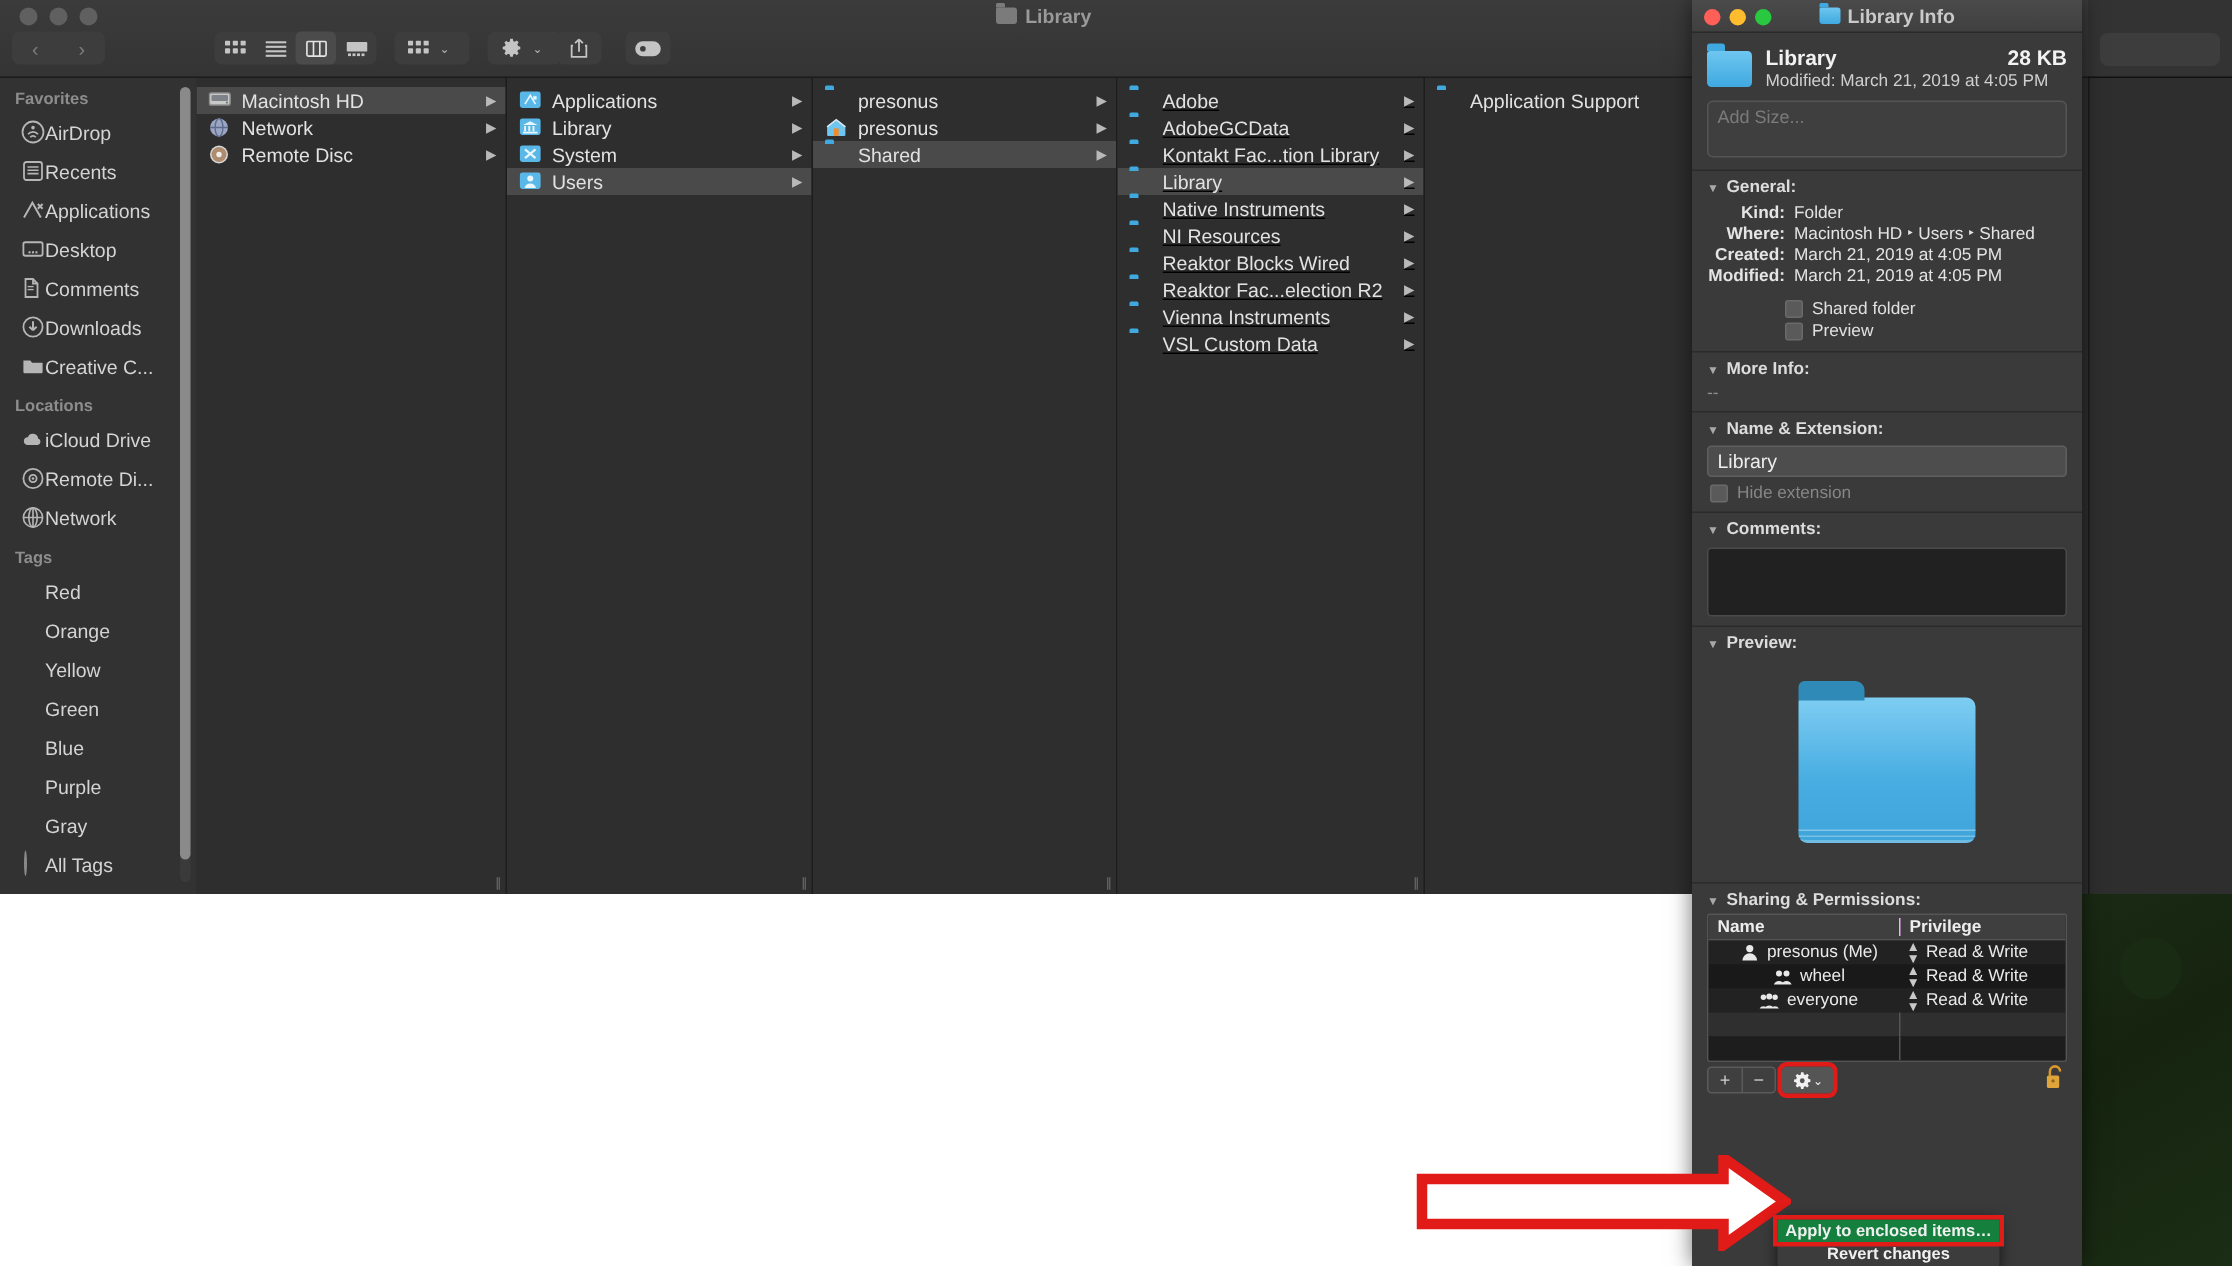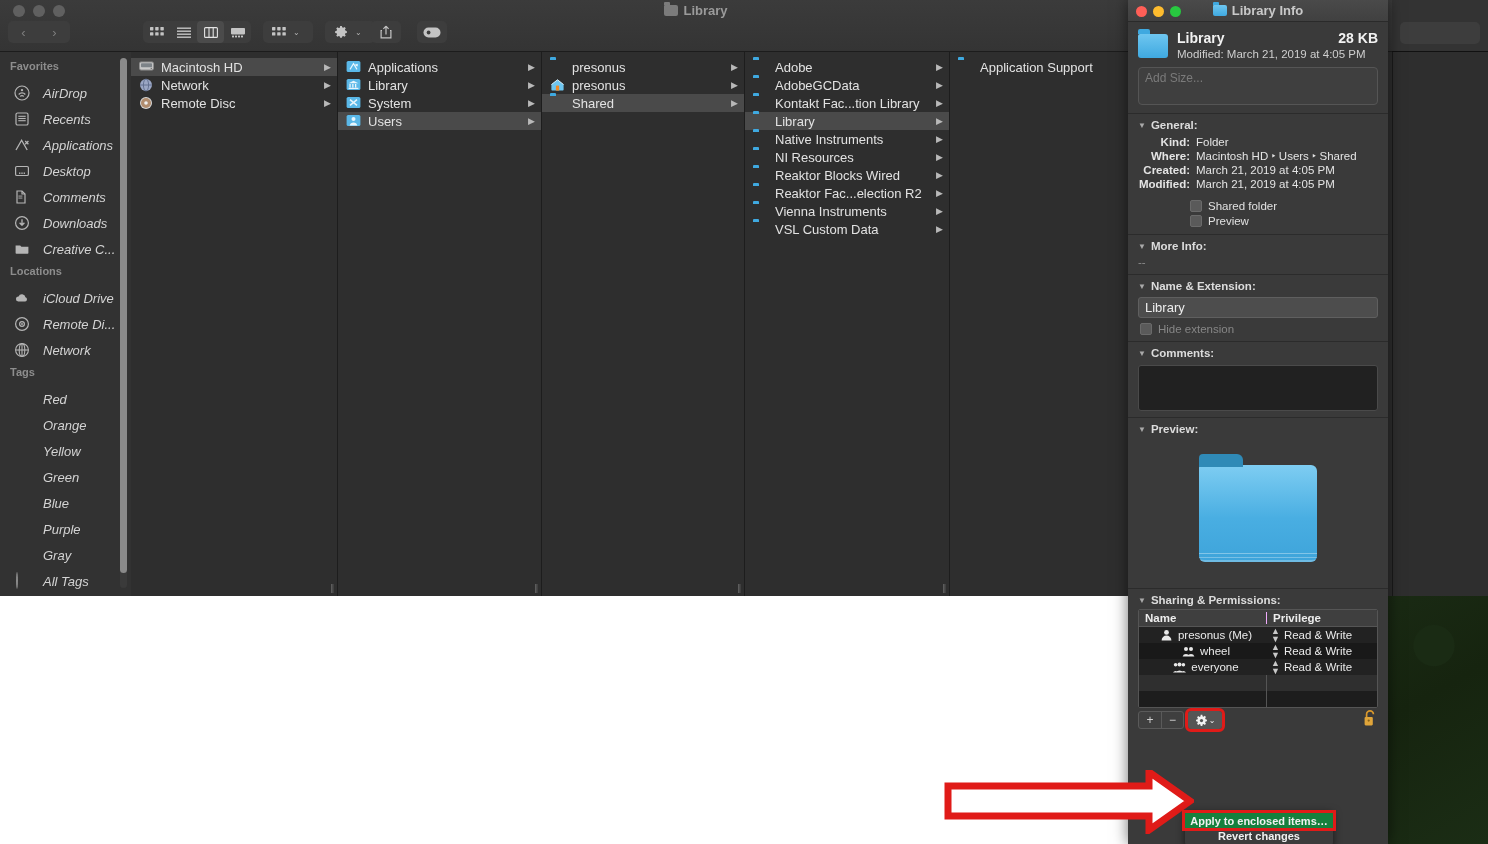--- a/index.html
+++ b/index.html
@@ -99,22 +99,22 @@
   
   #sidebar {
     position: absolute; left: 0; top: 52px; width: 131px; height: 544px;
     background: #323232; overflow: hidden;
   }
   .side-head {
     font-size: 11px; color: #8d8d8d; font-weight: 700;
     padding: 8px 0 3px 10px;
   }
   .side-item {
-    display: flex; align-items: flex-end; height: 26px; padding-left: 14px;
-    font-size: 13px; color: #d4d4d4; gap: 13px; font-style: italic;
+    display: flex; align-items: center; height: 26px; padding-left: 14px;
+    font-size: 13px; color: #d4d4d4; gap: 0;
   }
   .side-ico { width: 16px; height: 16px; flex: 0 0 16px; position: relative; }
   .dot { width: 12px; height: 12px; border-radius: 50%; margin-left: 2px; }
 
   #side-scrollbar {
     position: absolute; left: 120px; top: 58px; width: 7px; height: 530px;
     background: #3a3a3a; border-radius: 4px;
   }
   #side-scrollbar > div {
     position: absolute; left: 0; top: 0; width: 7px; height: 515px;
@@ -122,21 +122,21 @@
   }
 
   
   .col {
     position: absolute; top: 52px; height: 544px;
     background: #2e2e2e; border-right: 1px solid #1d1d1d; overflow: hidden;
   }
   #col1 { left: 131px; width: 207px; }
   #col2 { left: 338px; width: 204px; }
   #col3 { left: 542px; width: 203px; }
-  #col4 { left: 745px; width: 205px; }
+  #col4 { left: 745px; width: 205px; text-decoration: underline; }
   #col5 { left: 950px; width: 442px; border-right: none; }
 
   .row {
     display: flex; align-items: center; height: 18px;
     padding: 0 6px 0 8px; font-size: 13px; color: #e2e2e2; gap: 7px;
   }
   .row.sel { background: #4a4a4a; }
   .row .nm { flex: 1; white-space: nowrap; overflow: hidden; text-overflow: ellipsis; }
   .row .arr { font-size: 9px; color: #b9b9b9; }
   .ricon { width: 15px; height: 15px; flex: 0 0 15px; position: relative; }

